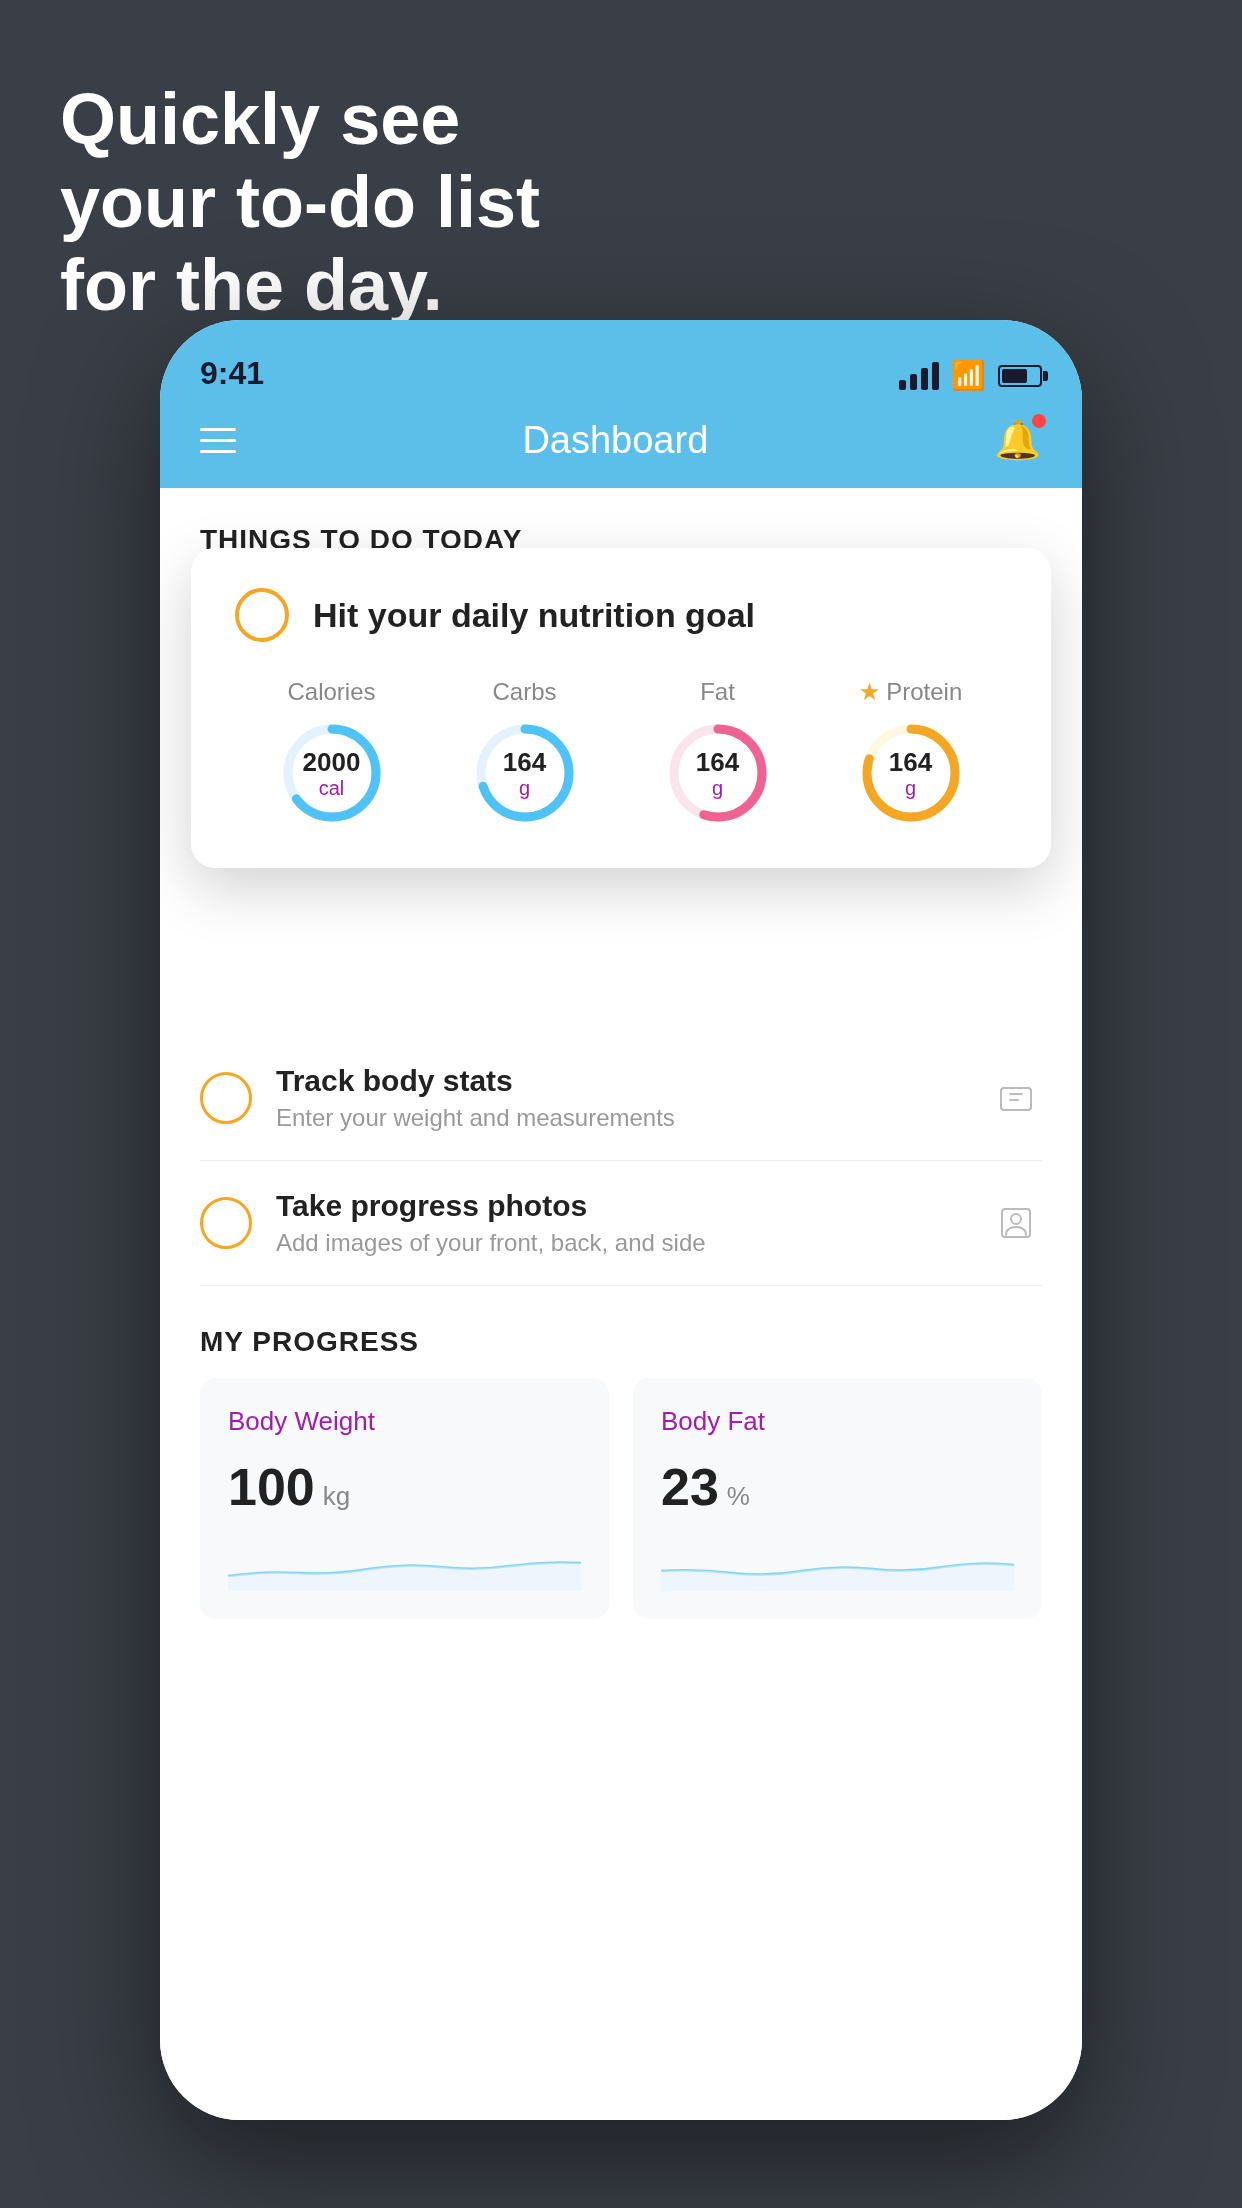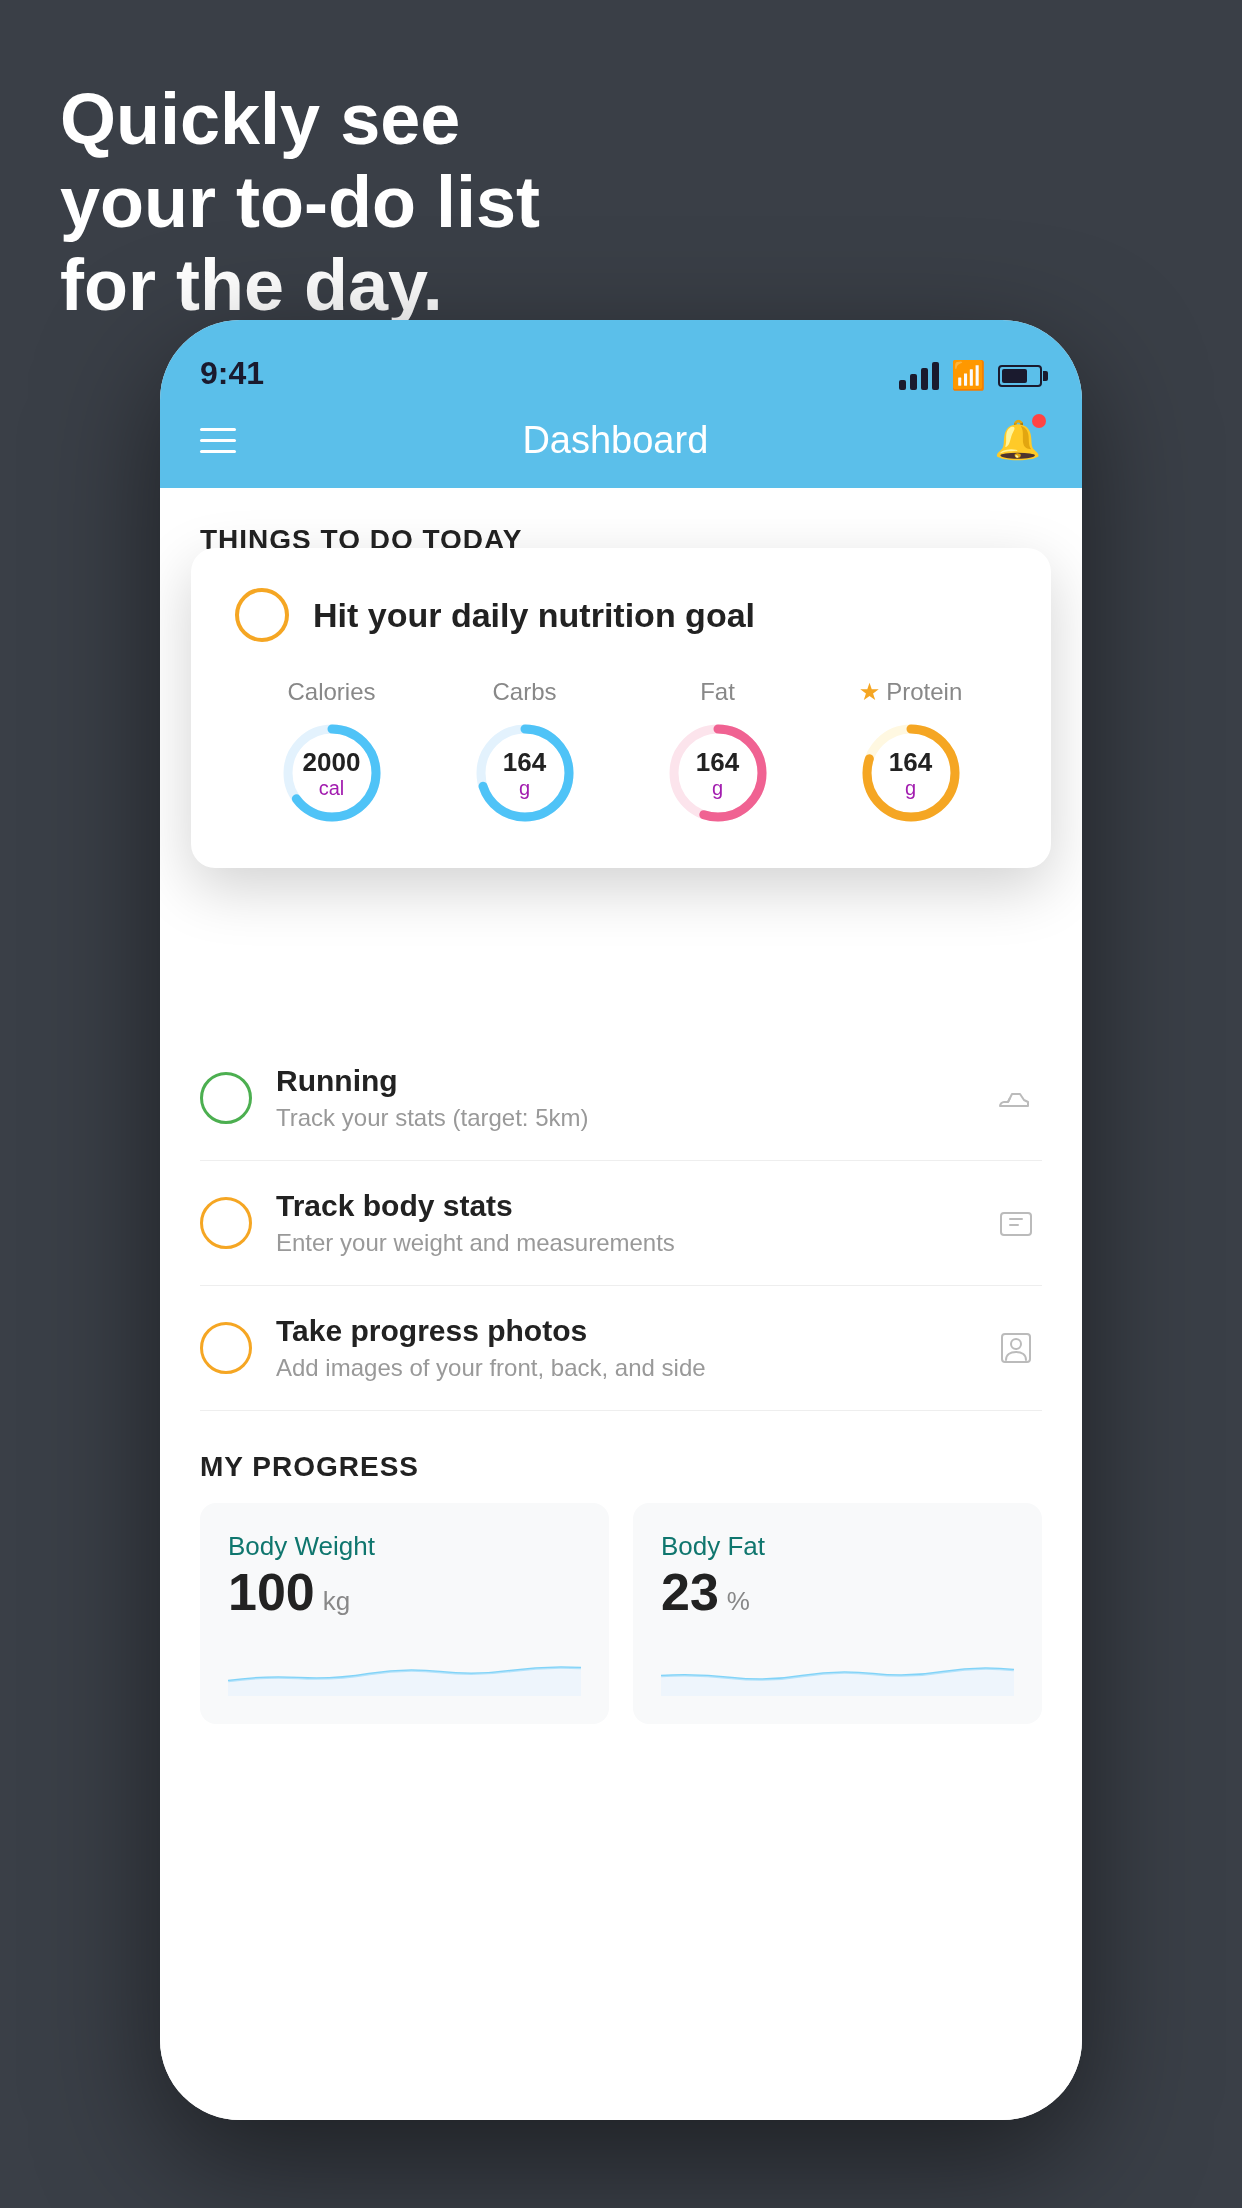--- a/index.html
+++ b/index.html
@@ -349,21 +349,22 @@
     .progress-card {
       flex: 1;
       background: #f8f9fa;
       border-radius: 16px;
       padding: 28px;
       overflow: hidden;
     }
 
     .progress-card-title {
       font-size: 26px;
-      color: #0f766e;
+      color: #a21caf;
+      margin-bottom: 20px;
       font-weight: 400;
     }
 
     .progress-value-row {
       display: flex;
       align-items: baseline;
       gap: 8px;
       margin-bottom: 24px;
     }
 
@@ -496,33 +497,20 @@
               <span class="circle-unit">g</span>
             </div>
           </div>
         </div>
 
       </div>
     </div>
 
     <div class="todo-list">
 
-      <div class="todo-item">
-        <div class="todo-circle" style="border-color:#4caf50;"></div>
-        <div class="todo-text">
-          <div class="todo-name">Running</div>
-          <div class="todo-desc">Track your stats (target: 5km)</div>
-        </div>
-        <div class="todo-icon">
-          <svg width="36" height="28" viewBox="0 0 36 28" fill="none">
-            <path d="M2 22c0-2 2-4 4-4h4l4-8h8l4 6 4 2v4H2z" stroke="#bbb" stroke-width="2" fill="none" stroke-linejoin="round"></path>
-            <path d="M10 18l2-4" stroke="#bbb" stroke-width="2"></path>
-          </svg>
-        </div>
-      </div>
 
       <div class="todo-item">
         <div class="todo-circle yellow"></div>
         <div class="todo-text">
           <div class="todo-name">Track body stats</div>
           <div class="todo-desc">Enter your weight and measurements</div>
         </div>
         <div class="todo-icon">
           <svg width="36" height="36" viewBox="0 0 36 36" fill="none">
             <rect x="3" y="8" width="30" height="22" rx="3" stroke="#bbb" stroke-width="2"></rect>

